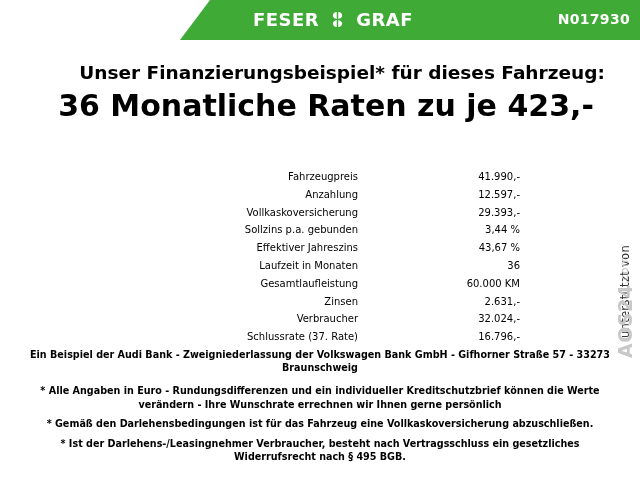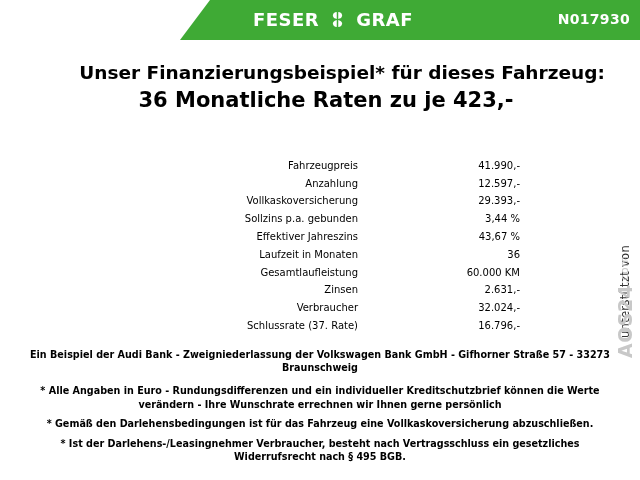--- a/index.html
+++ b/index.html
@@ -77,21 +77,21 @@
     text-align: center;
   }
   .title-main {
     font-size: 18.5px;
     font-weight: bold;
     color: #000;
     line-height: 1.3;
     padding-left: 44px;
   }
   .title-sub {
-    font-size: 21px;
+    font-size: 30px;
     font-weight: bold;
     color: #000;
     line-height: 1.25;
     margin-top: 2px;
     padding-left: 12px;
   }
 
   
   .finance-table {
     margin: 44px auto 0 auto;

